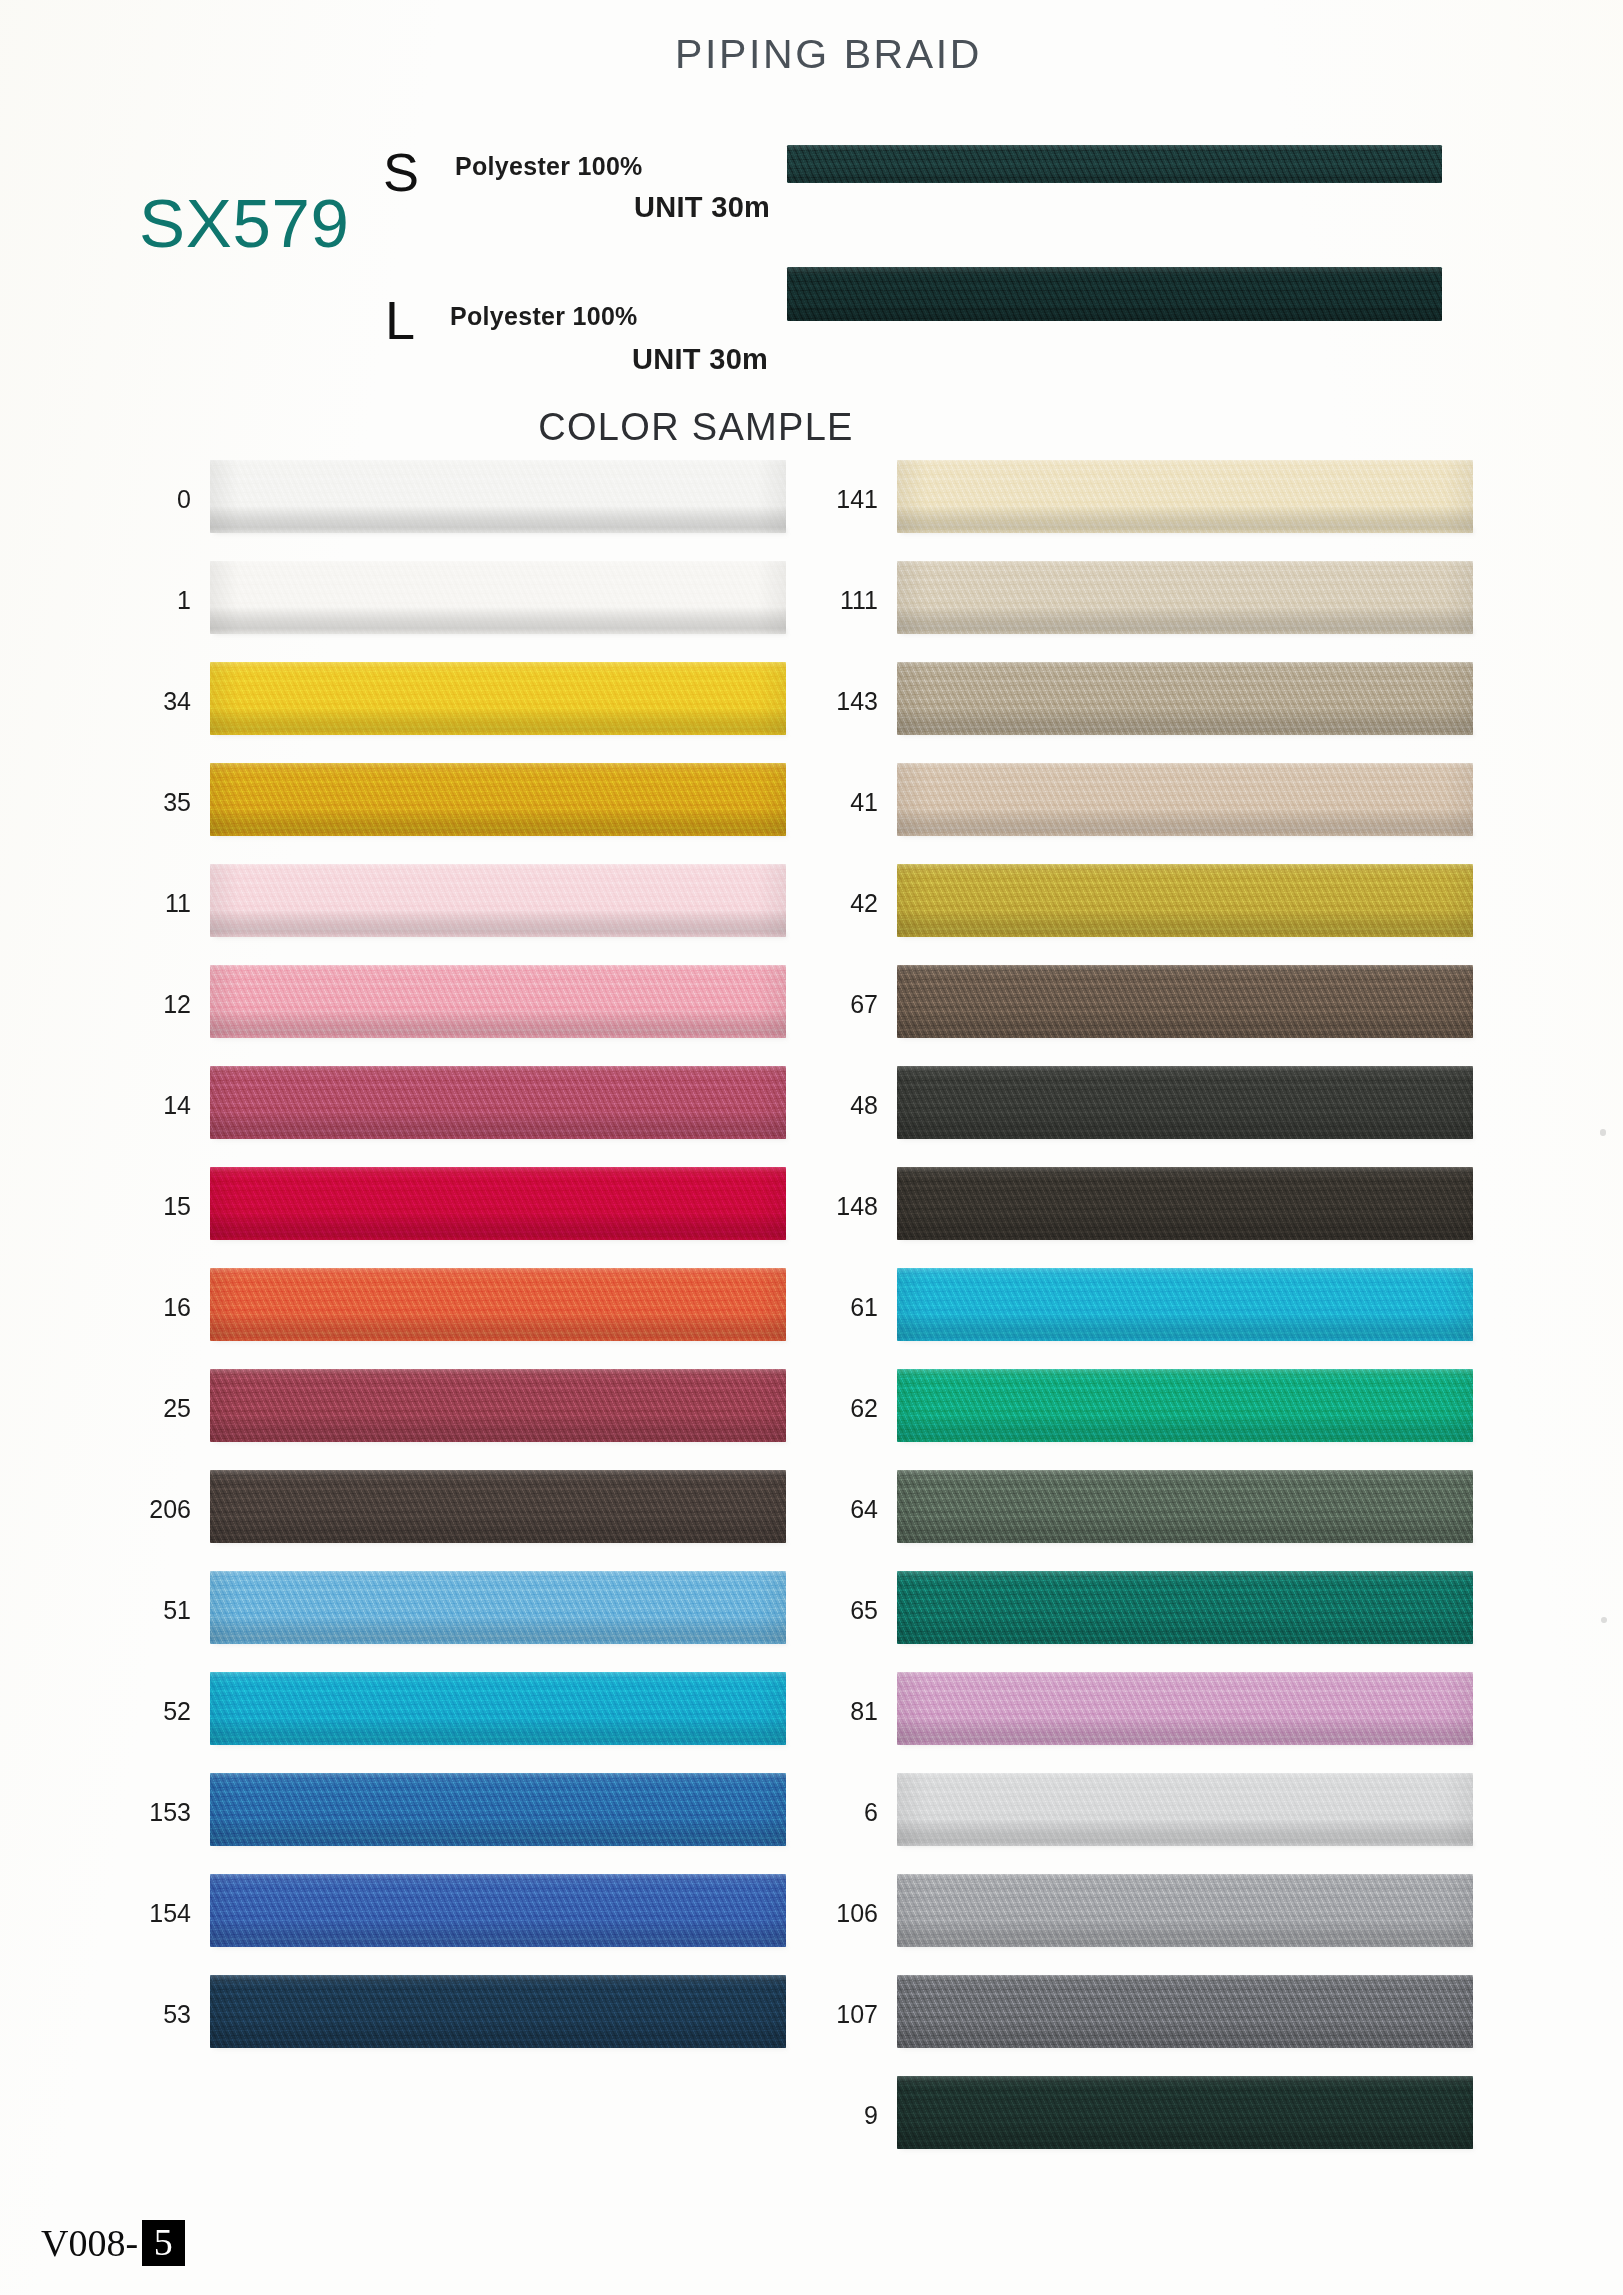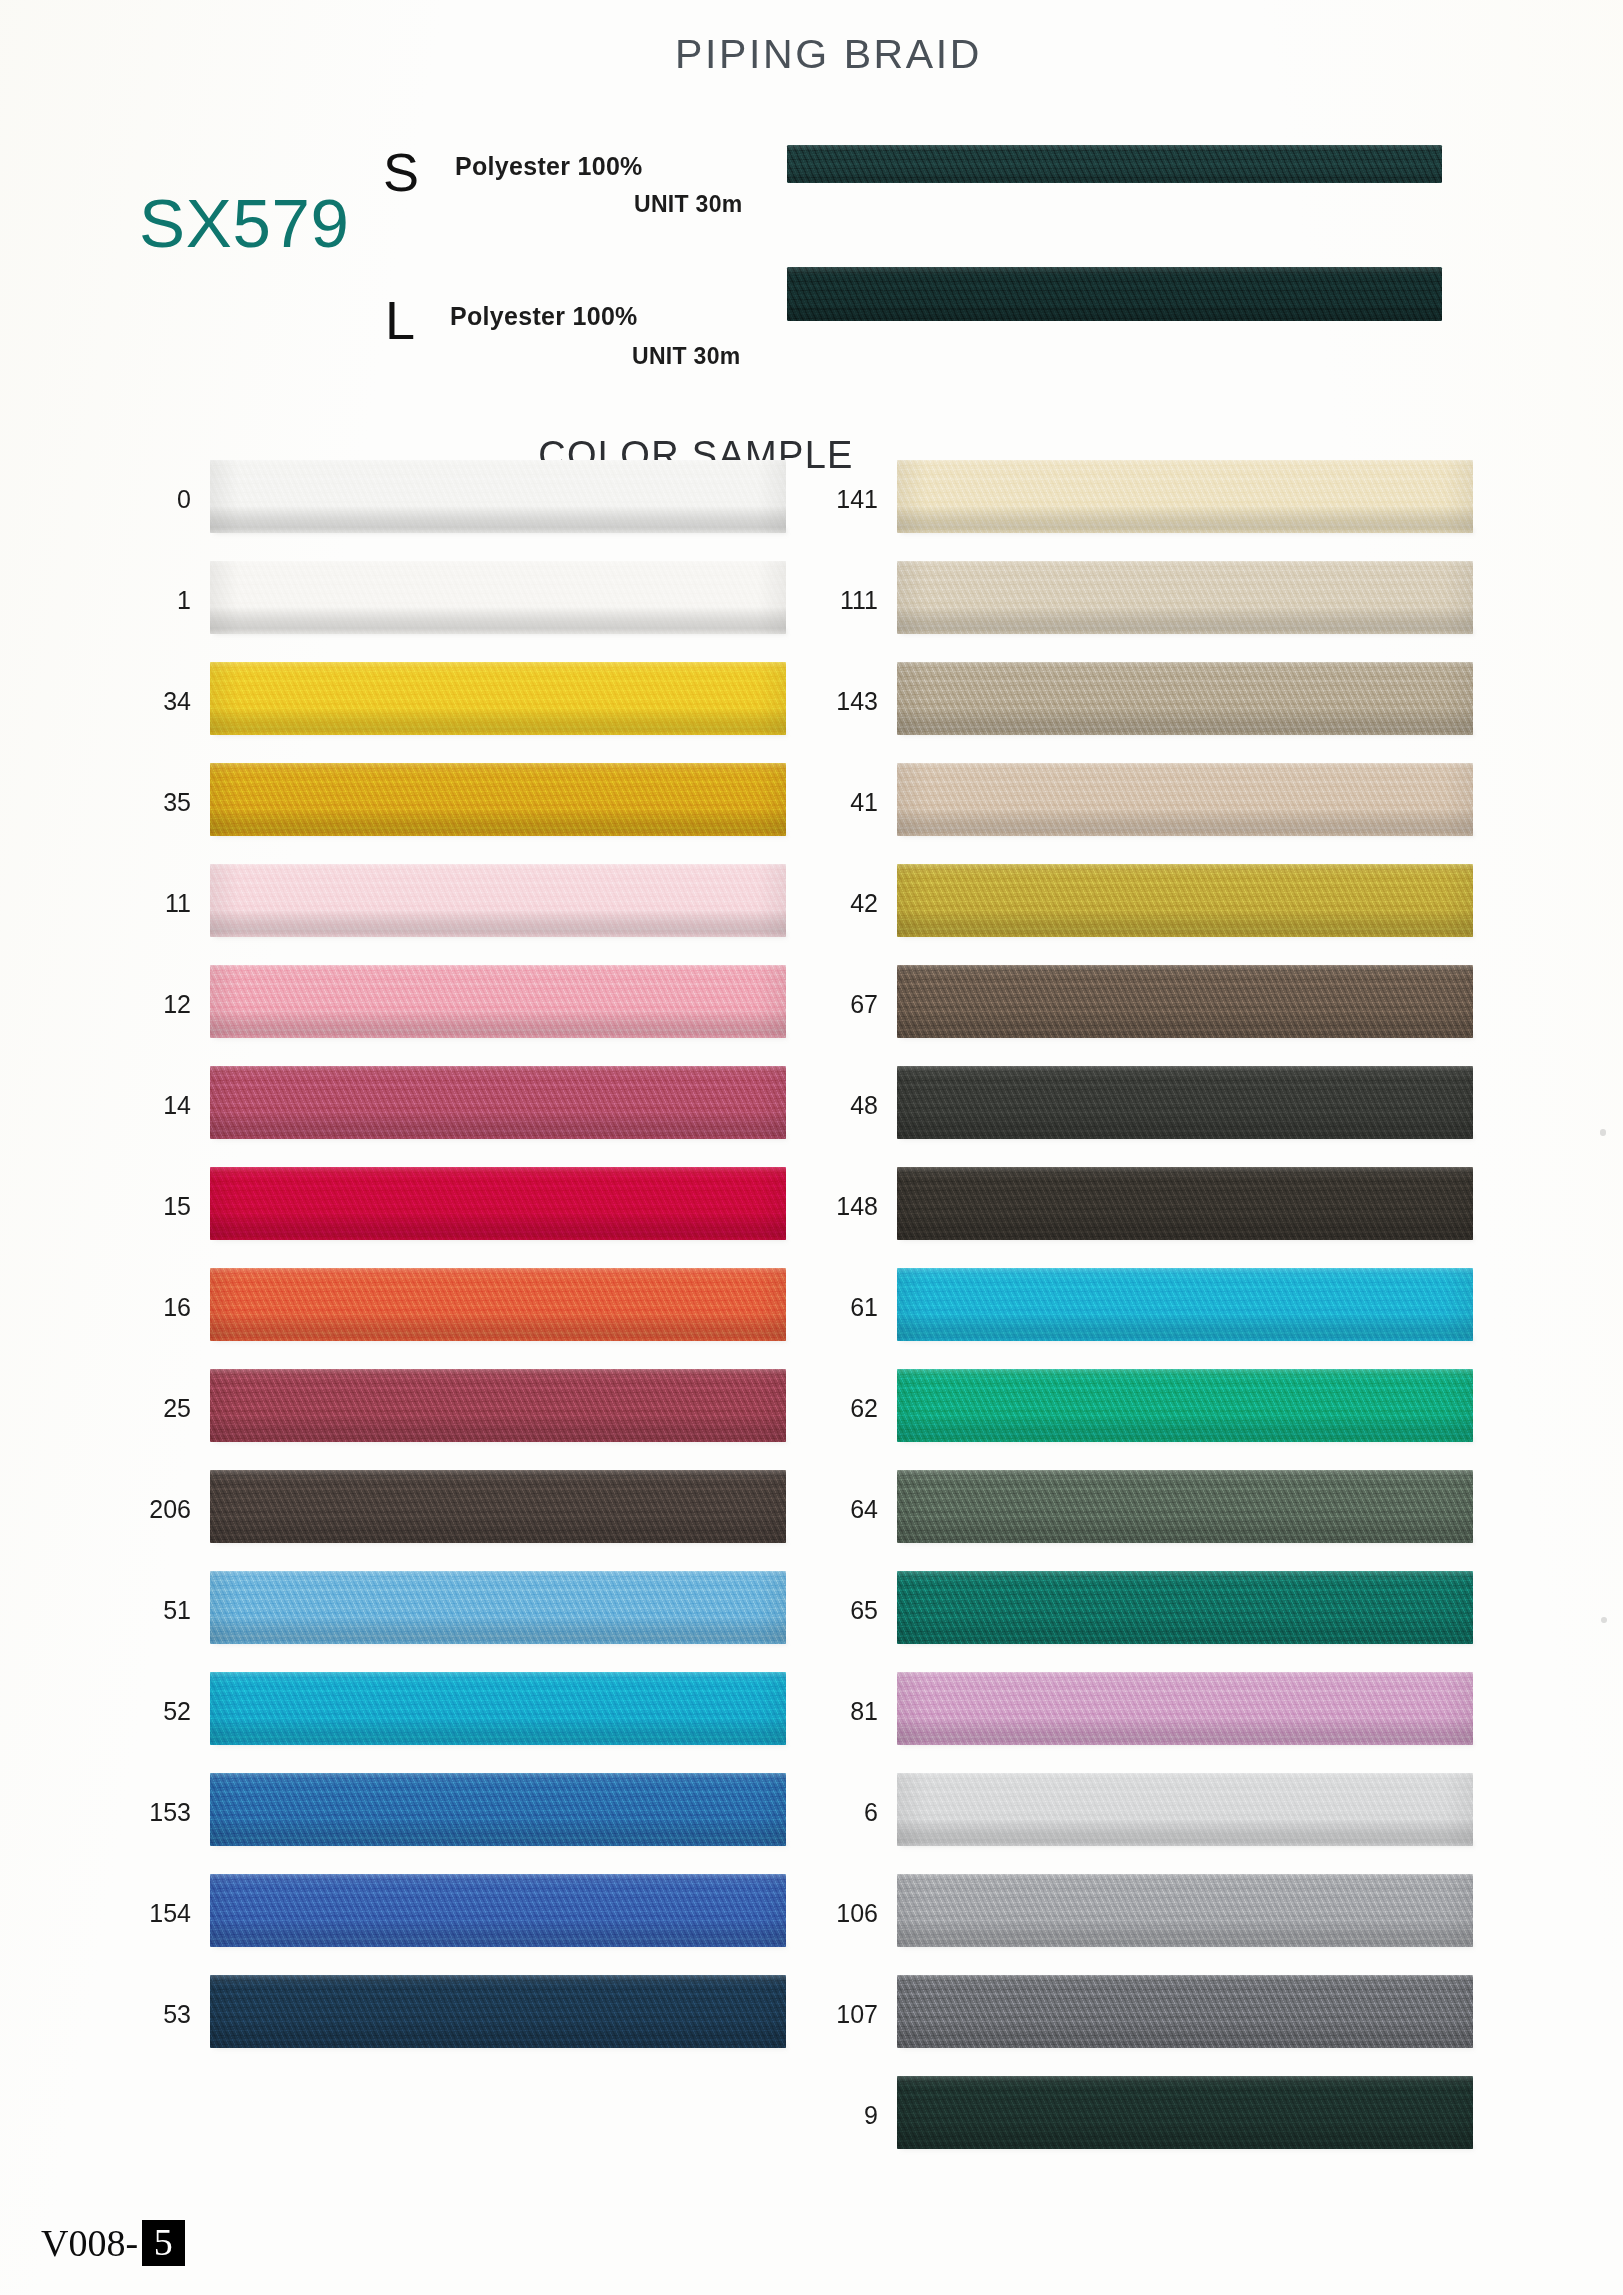--- a/index.html
+++ b/index.html
@@ -61,21 +61,21 @@
   .fiber-text {
     position: absolute;
     font-size: 25px;
     letter-spacing: 0.3px;
     color: #1c1c1c;
     font-weight: 700;
     white-space: nowrap;
   }
   .unit-text {
     position: absolute;
-    font-size: 23px;
+    font-size: 29px;
     letter-spacing: 0.3px;
     color: #1c1c1c;
     font-weight: 700;
     white-space: nowrap;
   }
 
   .header-swatch {
     position: absolute;
     border-radius: 1.3px;
   }
@@ -83,21 +83,20 @@
   .section-title {
     position: absolute;
     top: 406px;
     left: 0;
     width: 1392px;
     text-align: center;
     font-size: 38px;
     letter-spacing: 1.3px;
     color: #2d2f33;
     font-weight: 400;
-    margin-top: 28px;
   }
 
   
   .grid {
     position: absolute;
     top: 452px;
     left: 0;
     width: 1623px;
   }
   .column {

